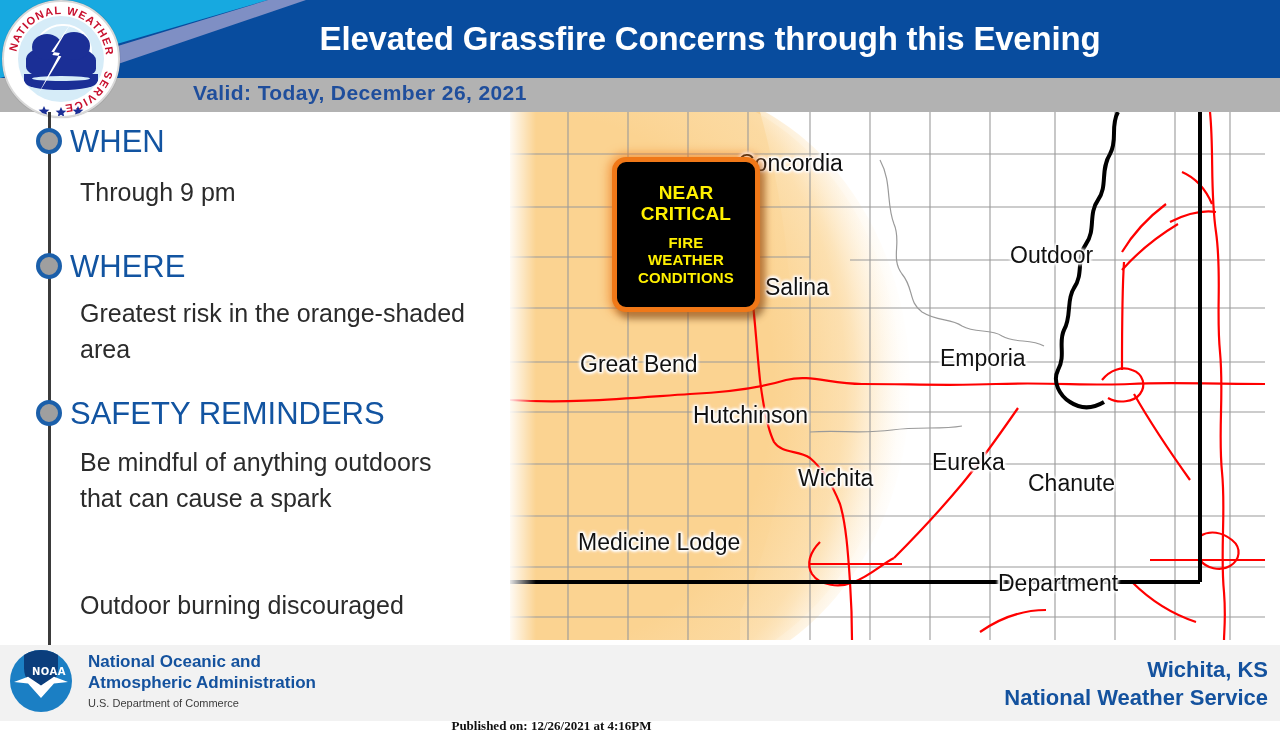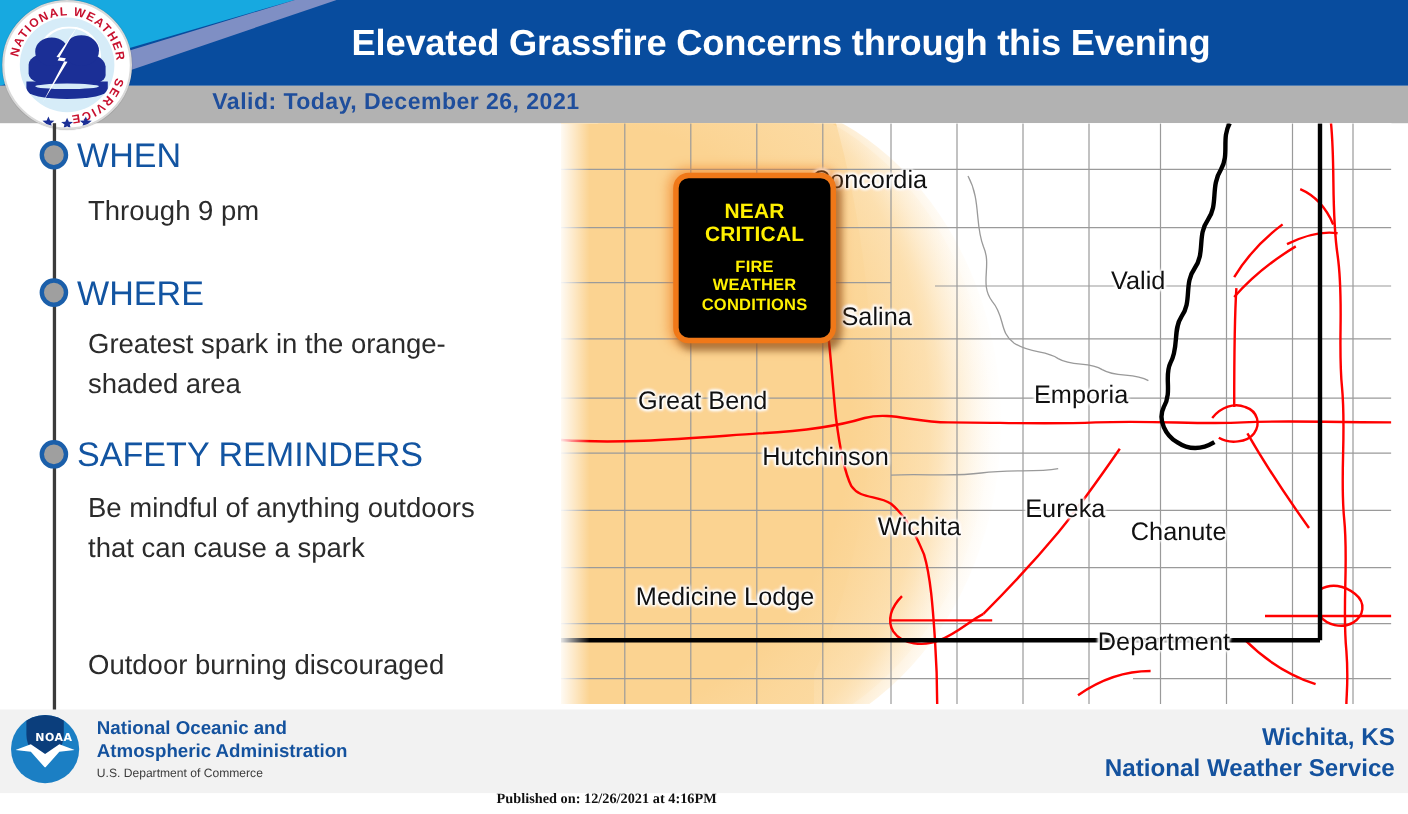--- a/index.html
+++ b/index.html
@@ -216,21 +216,21 @@
   </div>
 
   <div class="timeline-line"></div>
 
   <div class="bullet" style="top:128px;"></div>
   <div class="sec-head" style="top:124px;">WHEN</div>
   <div class="sec-body" style="top:175px;width:400px;">Through 9 pm</div>
 
   <div class="bullet" style="top:253px;"></div>
   <div class="sec-head" style="top:249px;">WHERE</div>
-  <div class="sec-body" style="top:296px;width:390px;">Greatest spark in the orange-shaded area</div>
+  <div class="sec-body" style="top:296px;width:390px;">Greatest risk in the orange-shaded area</div>
 
   <div class="bullet" style="top:400px;"></div>
   <div class="sec-head" style="top:396px;">SAFETY REMINDERS</div>
   <div class="sec-body" style="top:445px;width:360px;">Be mindful of anything outdoors that can cause a spark</div>
   <div class="sec-body" style="top:588px;width:430px;">Outdoor burning discouraged</div>
 
   <div class="map">
     <svg class="map-svg" viewBox="0 0 755 528">
       <defs>
         <radialGradient id="riskFade" cx="30%" cy="50%" r="72%">
@@ -329,21 +329,21 @@
         <path d="M608,0 C600,14 608,28 600,42 C590,58 598,74 588,88
                  C578,102 586,118 576,132 C566,146 574,162 564,176
                  C556,188 562,204 554,218 C548,230 556,244 548,258
                  C542,270 550,284 560,290 C572,298 584,296 594,290" stroke-width="4"></path>
       </g>
 
       <rect x="0" y="0" width="26" height="528" fill="url(#leftFade)" opacity="0.9"></rect>
     </svg>
 
     <div class="city" style="left:228px;top:38px;">Concordia</div>
-    <div class="city" style="left:500px;top:130px;">Valid</div>
+    <div class="city" style="left:500px;top:130px;">Outdoor</div>
     <div class="city" style="left:255px;top:162px;">Salina</div>
     <div class="city" style="left:430px;top:233px;">Emporia</div>
     <div class="city" style="left:70px;top:239px;">Great Bend</div>
     <div class="city" style="left:183px;top:290px;">Hutchinson</div>
     <div class="city" style="left:422px;top:337px;">Eureka</div>
     <div class="city" style="left:518px;top:358px;">Chanute</div>
     <div class="city" style="left:288px;top:353px;">Wichita</div>
     <div class="city" style="left:68px;top:417px;">Medicine Lodge</div>
     <div class="city" style="left:488px;top:458px;">Department</div>
   </div>

